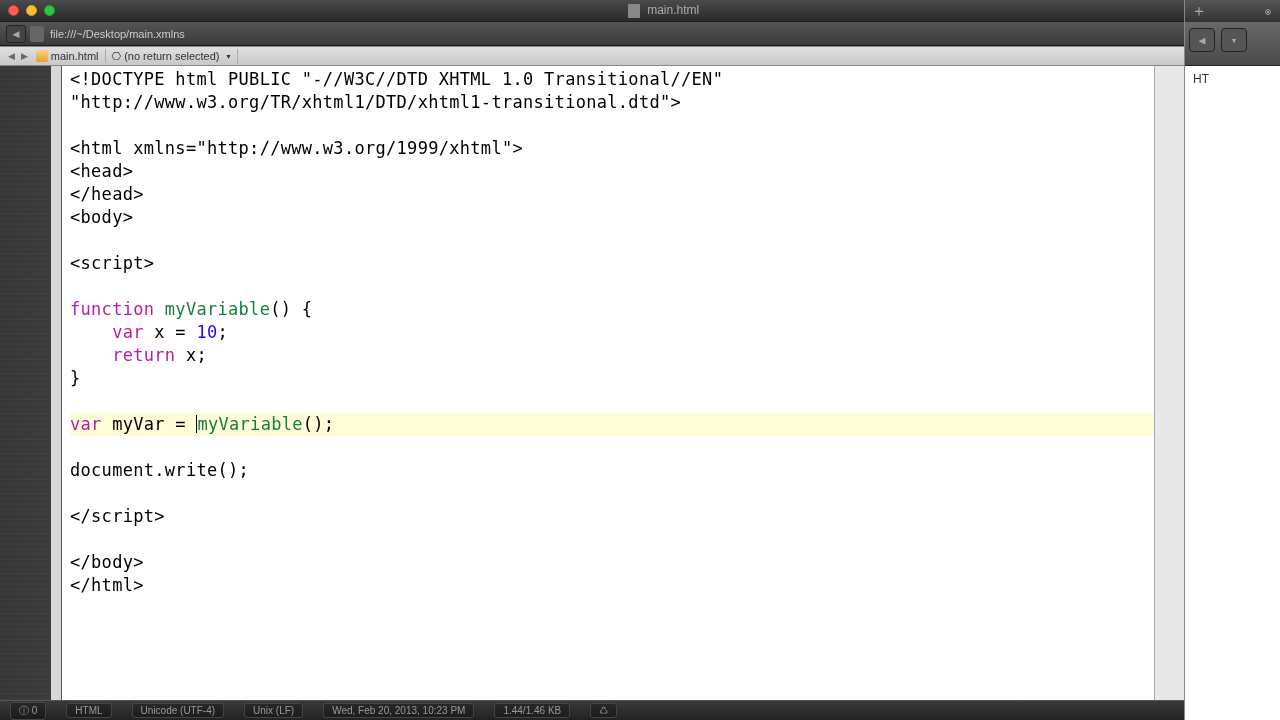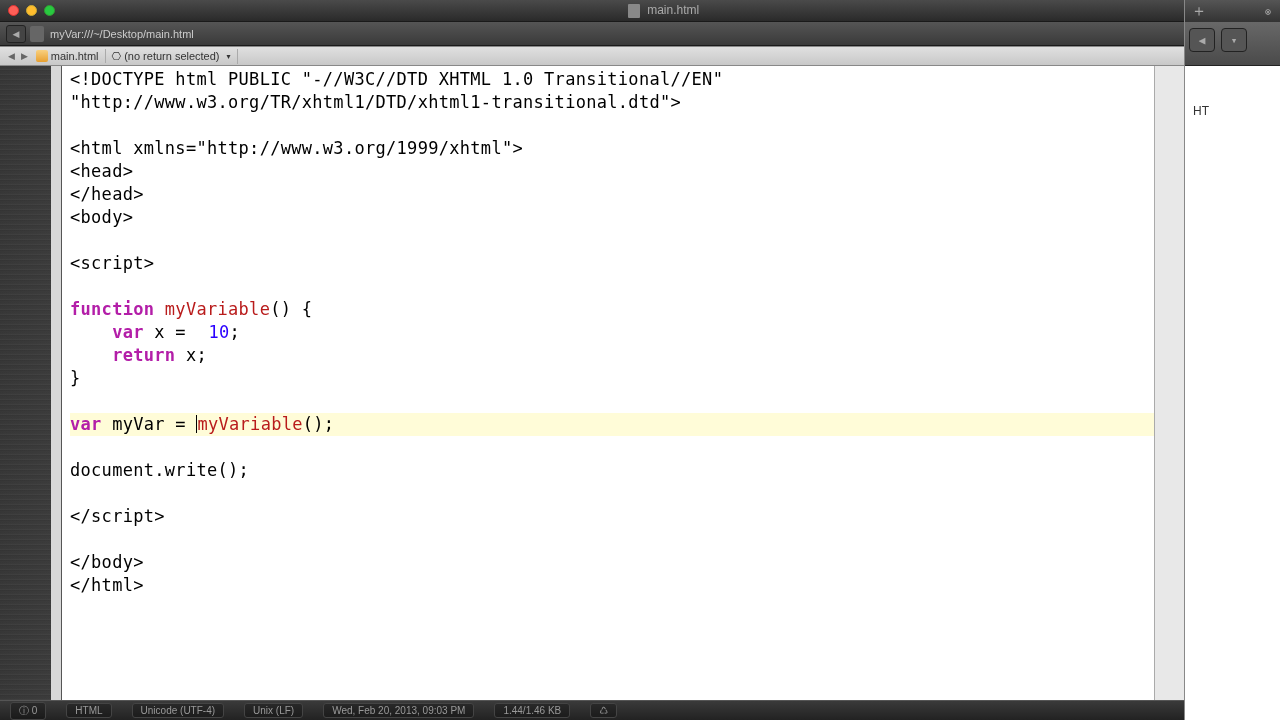--- a/index.html
+++ b/index.html
@@ -146,23 +146,23 @@
   color: #000;
   letter-spacing: 0.3px;
 }
 
 .code-line { height: 23px; position: relative; }
 .code-line.highlighted {
   background: #fffcd8;
   margin-right: -200px;
 }
 
-.kw { color: #b31ea8; font-weight: bold; }
-.fn { color: #b91c1c; }
-.num { color: #2a00ff; margin-left: 12px; }
+.kw { color: #b31ea8; }
+.fn { color: #15803d; }
+.num { color: #2a00ff; }
 .tag { color: #000; }
 
 .cursor-caret {
   display: inline-block;
   width: 1px;
   height: 18px;
   background: #000;
   vertical-align: middle;
   position: relative;
   top: -1px;
@@ -222,21 +222,20 @@
   width: 26px; height: 24px; background: #555;
   border: 1px solid #222; border-radius: 4px;
   color: #aaa; display: flex; align-items: center; justify-content: center;
   font-size: 11px;
 }
 .far-label {
   position: absolute;
   top: 72px; left: 8px;
   font-size: 12px; color: #333;
   font-family: -apple-system, sans-serif;
-  margin-top: 32px;
 }
 
 
 .status-bar {
   position: absolute;
   left: 0; right: 0; bottom: 0;
   height: 20px;
   background: linear-gradient(#3a3a3a, #222);
   border-top: 1px solid #555;
   display: flex;
@@ -265,21 +264,21 @@
   </div>
   <div class="title-text">
     <span class="title-doc-icon"></span>
     <span>main.html</span>
   </div>
 </div>
 
 <div class="path-bar">
   <div class="nav-btn">◀</div>
   <div class="doc-chip"></div>
-  <span>myVar:///~/Desktop/main.html</span>
+  <span>file:///~/Desktop/main.xmlns</span>
 </div>
 
 <div class="breadcrumb-bar">
   <div class="bc-arrows">
     <span class="bc-arrow">◀</span>
     <span class="bc-arrow">▶</span>
   </div>
   <div class="bc-btn">
     <span class="bc-icon"></span>
     <span>main.html</span>
@@ -319,16 +318,16 @@
     <div class="far-btn">▾</div>
   </div>
   <div class="far-label">HT</div>
 </div>
 
 <div class="status-bar">
   <span class="status-seg">ⓘ 0</span>
   <span class="status-seg">HTML</span>
   <span class="status-seg">Unicode (UTF-4)</span>
   <span class="status-seg">Unix (LF)</span>
-  <span class="status-seg">Wed, Feb 20, 2013, 09:03 PM</span>
+  <span class="status-seg">Wed, Feb 20, 2013, 10:23 PM</span>
   <span class="status-seg">1.44/1.46 KB</span>
   <span class="status-seg">♺</span>
 </div>
 
 </body></html>

